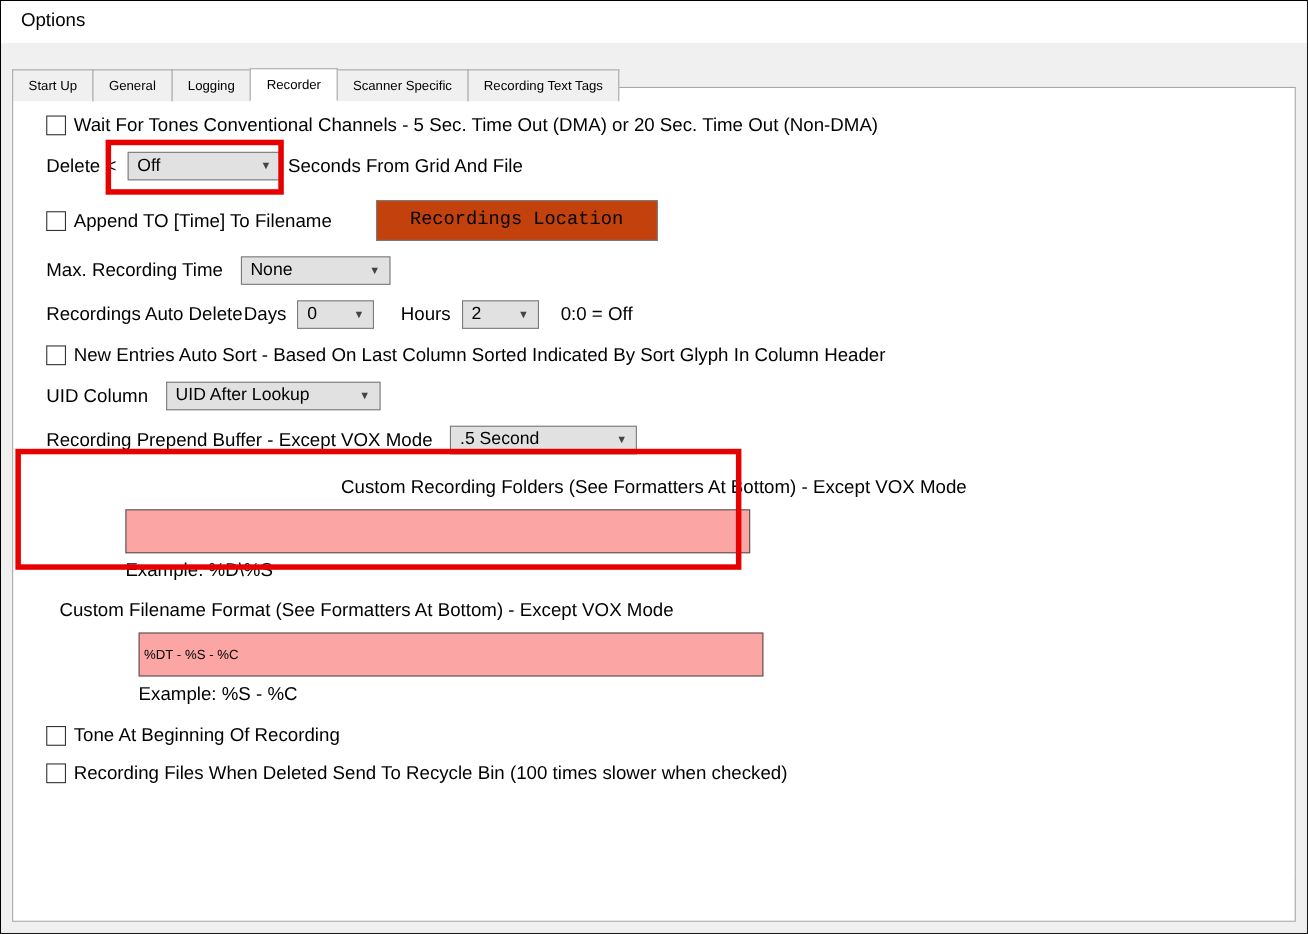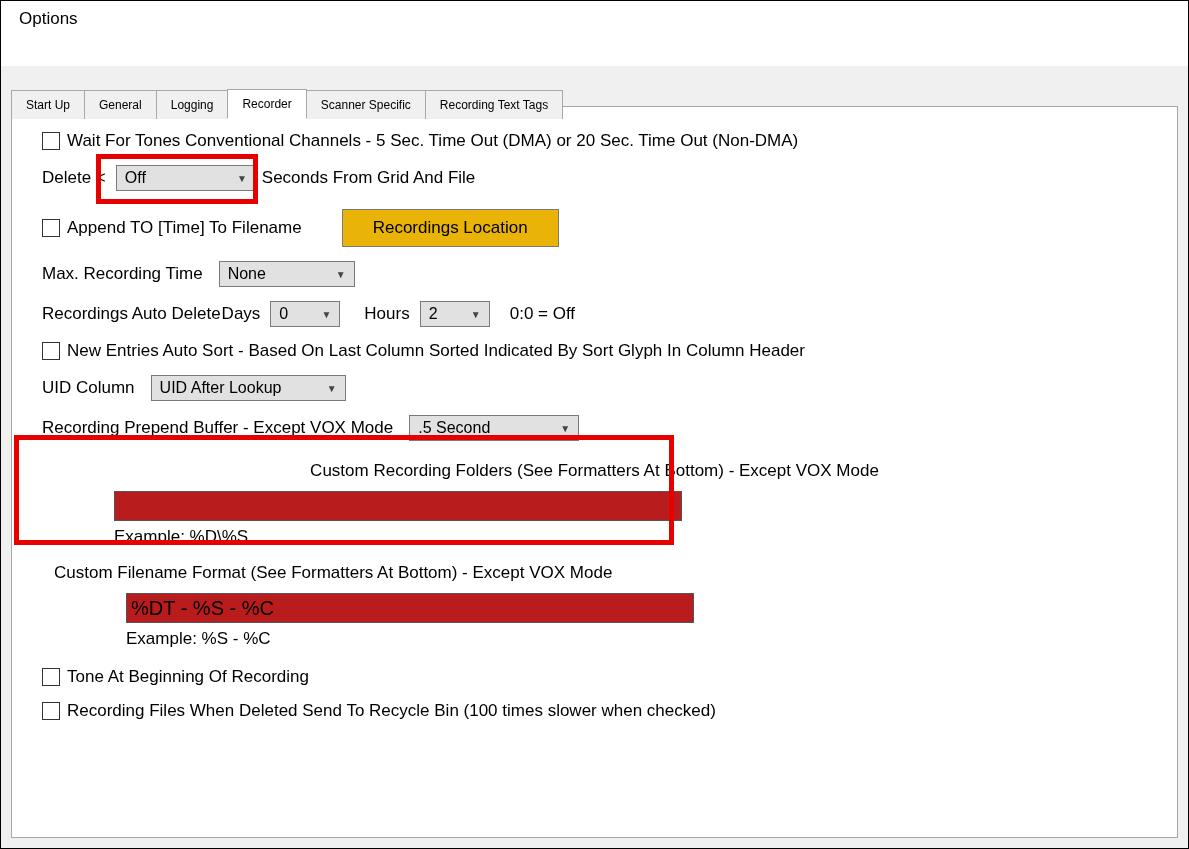--- a/index.html
+++ b/index.html
@@ -15,21 +15,20 @@
   }
   .window {
     width: 1189px;
     height: 849px;
     border: 1px solid #000;
     box-sizing: border-box;
     position: relative;
     background: #fff;
     display: flex;
     flex-direction: column;
-    gap: 27px;
   }
   .titlebar {
     padding: 8px 12px 10px 18px;
     font-size: 17px;
     background: #fff;
   }
   .client-area {
     flex: 1 1 auto;
     background: #f0f0f0;
     padding: 10px 10px 10px 10px;
@@ -96,32 +95,33 @@
     box-sizing: border-box;
     font-size: 16px;
   }
   .dropdown .arrow {
     margin-left: 10px;
     font-size: 10px;
     color: #444;
   }
   .btn {
     border: 1px solid #7a7a7a;
-    background: #eab308;
+    background: #c2410c;
     padding: 6px 18px;
     font-size: 17px;
     text-align: center;
     cursor: default;
+    font-family: Liberation Mono, monospace;
   }
   .txt-input {
     border: 1px solid #555;
-    background: #b91c1c;
-    height: 30px;
+    background: #fca5a5;
+    height: 40px;
     box-sizing: border-box;
-    font-size: 20px;
+    font-size: 12px;
     padding: 0 4px;
   }
 
   
   .highlight-red-1 {
     position: absolute;
     border: 5px solid #e60000;
     pointer-events: none;
   }
 

